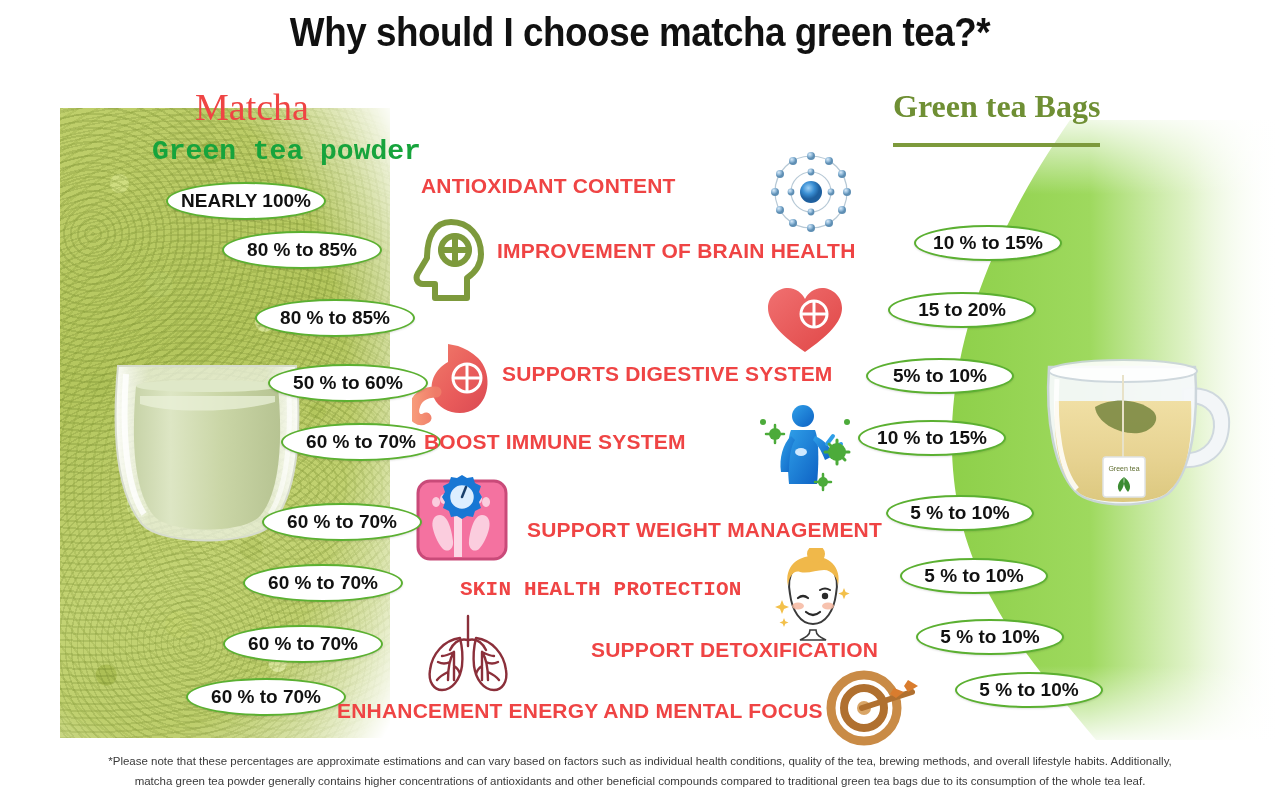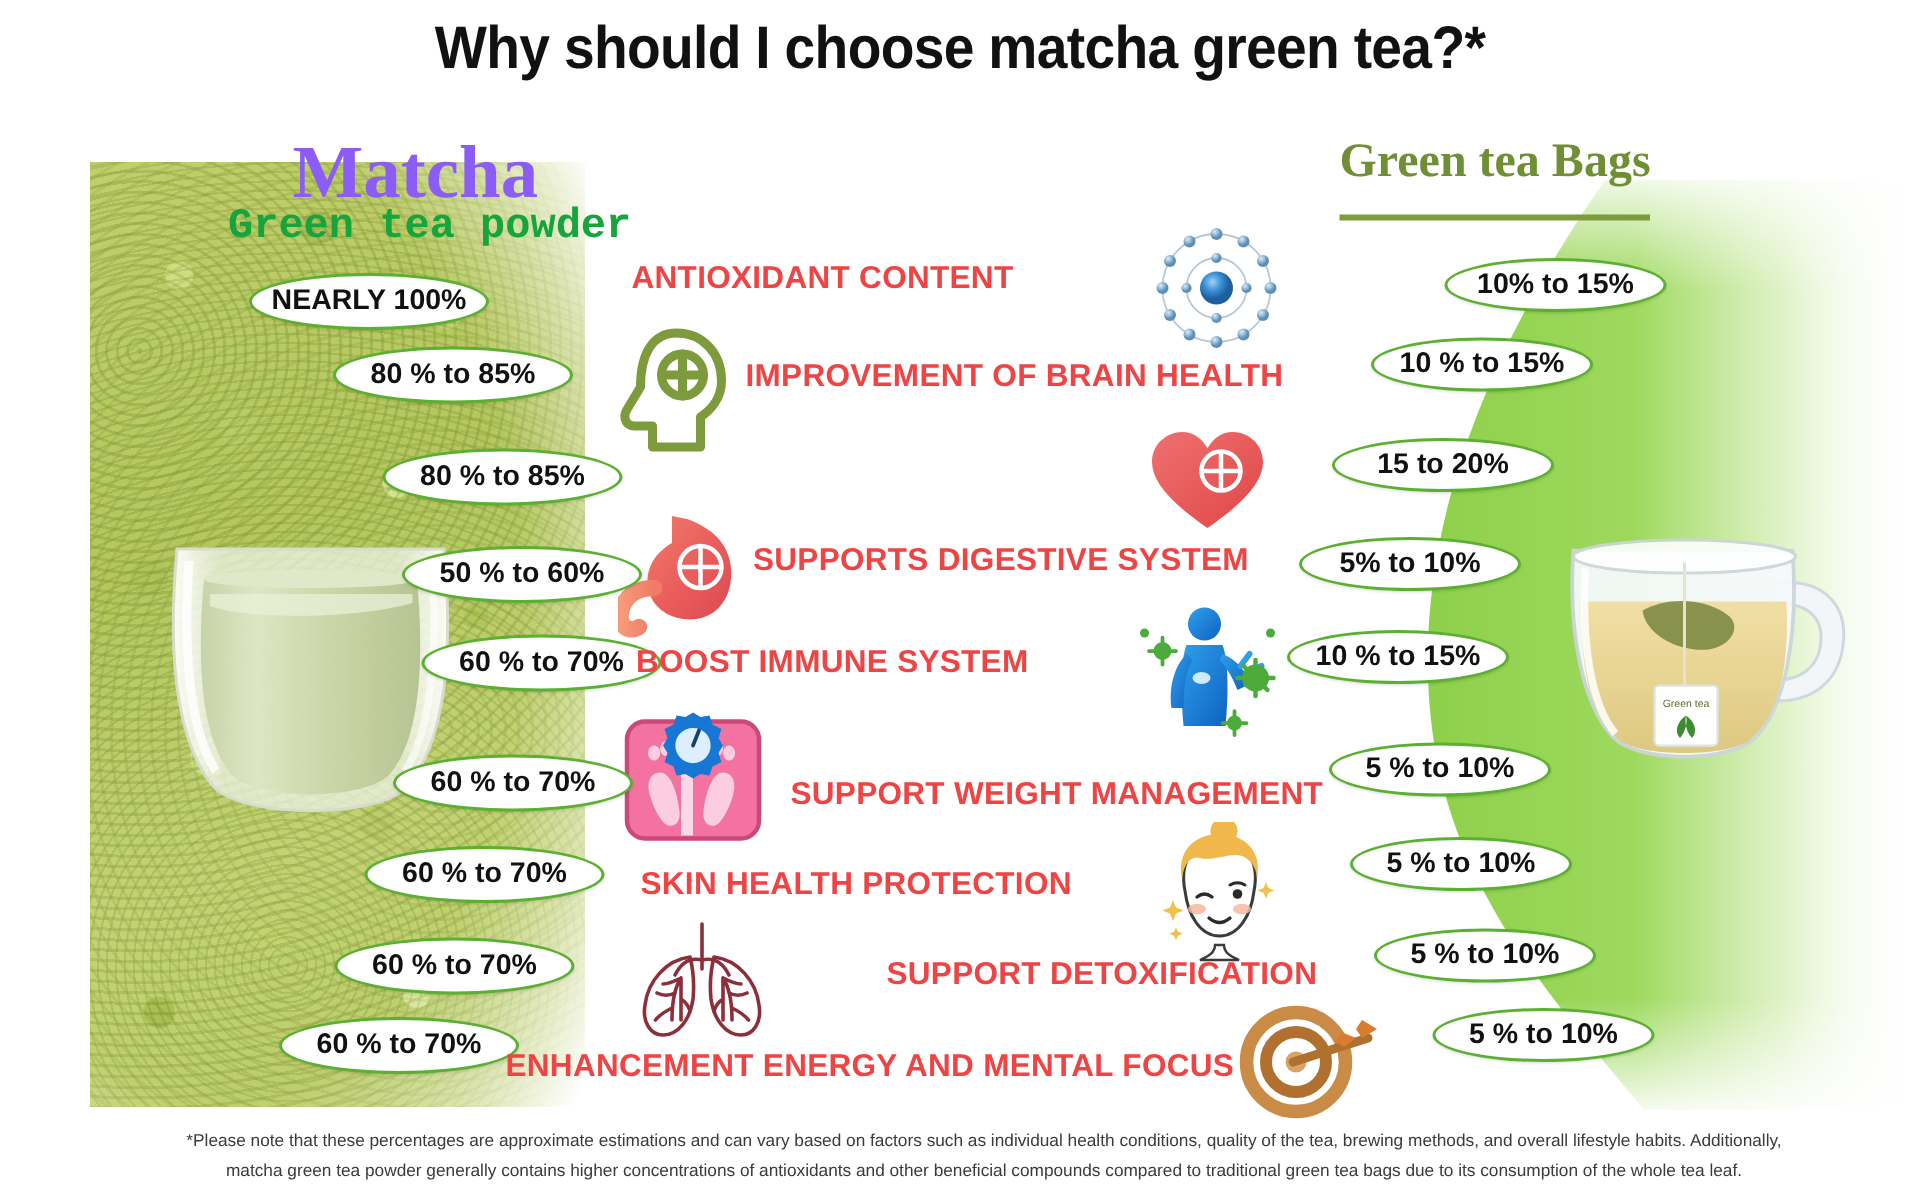--- a/index.html
+++ b/index.html
@@ -52,22 +52,22 @@
     -webkit-mask-image: radial-gradient(ellipse 104% 86% at 26% 48%, #000 56%, transparent 88%);
     mask-image: radial-gradient(ellipse 104% 86% at 26% 48%, #000 56%, transparent 88%);
   }
 
   
   .wave { position:absolute; right:0; top:120px; width:360px; height:620px; }
 
   
   .matcha-h {
     position:absolute; left:195px; top:85px;
-    font-family:"Liberation Serif", serif; font-weight:700; font-size:50px;
-    color:#8b5cf6; letter-spacing:0px;
+    font-family:"Liberation Serif", serif; font-weight:400; font-size:38px;
+    color:#ef4444; letter-spacing:0px;
   }
   .matcha-sub {
     position:absolute; left:152px; top:136px;
     font-family:Liberation Mono, monospace; font-weight:700; font-size:28px;
     color:#16a43c;
   }
   .bags-h {
     position:absolute; left:893px; top:88px;
     font-family:"Liberation Serif", serif; font-weight:700; font-size:32px;
     color:#6f8f34; border-bottom:4px solid #7d9a3c; padding-bottom:18px;
@@ -87,21 +87,21 @@
   }
 
   
   .benefit {
     position:absolute; color:#ef4444; font-weight:700; white-space:nowrap;
     font-size:21px; letter-spacing:0.2px;
   }
 
   
   .footnote {
-    position:absolute; left:76px; top:752px; width:1160px;
+    position:absolute; left:60px; top:752px; width:1160px;
     text-align:center; font-size:11.5px; color:#3a3a3a; line-height:1.7;
   }
 
   
   .icon { position:absolute; }
 </style>
 </head>
 <body>
 
 <div id="stage">
@@ -380,23 +380,20 @@
     </div>
 
   <div class="pill" style="left:223px; top:625px; width:160px; height:38px;">
     <span>60 % to 70%</span>
     </div>
 
   <div class="pill" style="left:186px; top:678px; width:160px; height:38px;">
     <span>60 % to 70%</span>
     </div>
 
-  <div class="pill" style="left:963px; top:172px; width:148px; height:36px;">
-    <span>10% to 15%</span>
-    </div>
 
   <div class="pill" style="left:914px; top:225px; width:148px; height:36px;">
     <span>10 % to 15%</span>
     </div>
 
   <div class="pill" style="left:888px; top:292px; width:148px; height:36px;">
     <span>15 to 20%</span>
     </div>
 
   <div class="pill" style="left:866px; top:358px; width:148px; height:36px;text-align:center;">
@@ -421,21 +418,21 @@
 
   <div class="pill" style="left:955px; top:672px; width:148px; height:36px;">
     <span>5 % to 10%</span>
     </div>
 
   <div class="benefit" style="left:421px; top:174px;">ANTIOXIDANT CONTENT</div>
   <div class="benefit" style="left:497px; top:239px;">IMPROVEMENT  OF BRAIN HEALTH</div>
   <div class="benefit" style="left:502px; top:362px;">SUPPORTS DIGESTIVE SYSTEM</div>
   <div class="benefit" style="left:424px; top:430px;">BOOST IMMUNE SYSTEM</div>
   <div class="benefit" style="left:527px; top:518px;">SUPPORT WEIGHT MANAGEMENT</div>
-  <div class="benefit" style="left:427px; top:578px;">SKIN HEALTH PROTECTION</div>
+  <div class="benefit" style="left:460px; top:578px;font-family:Liberation Mono, monospace;">SKIN HEALTH PROTECTION</div>
   <div class="benefit" style="left:591px; top:638px;">SUPPORT DETOXIFICATION</div>
   <div class="benefit" style="left:337px; top:699px;">ENHANCEMENT ENERGY AND MENTAL FOCUS</div>
 
   <div class="footnote">
     <div>*Please note that these percentages are approximate estimations and can vary based on factors such as individual health conditions, quality of the tea, brewing methods, and overall lifestyle habits. Additionally,</div>
     <div>matcha green tea powder generally contains higher concentrations of antioxidants and other beneficial compounds compared to traditional green tea bags due to its consumption of the whole tea leaf.</div>
   </div>
 
 </div>
 

